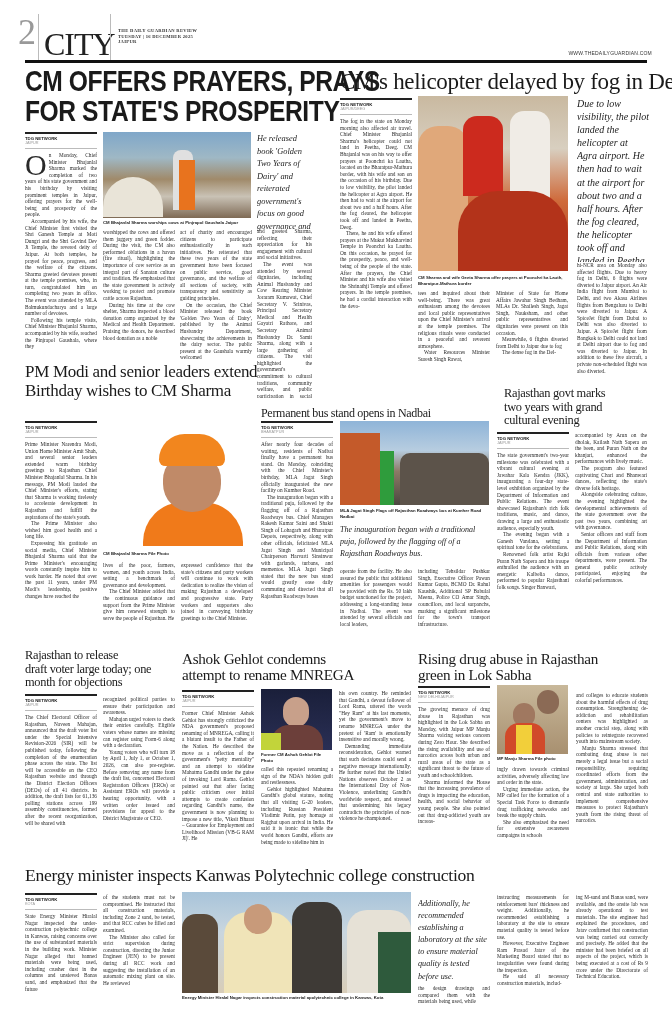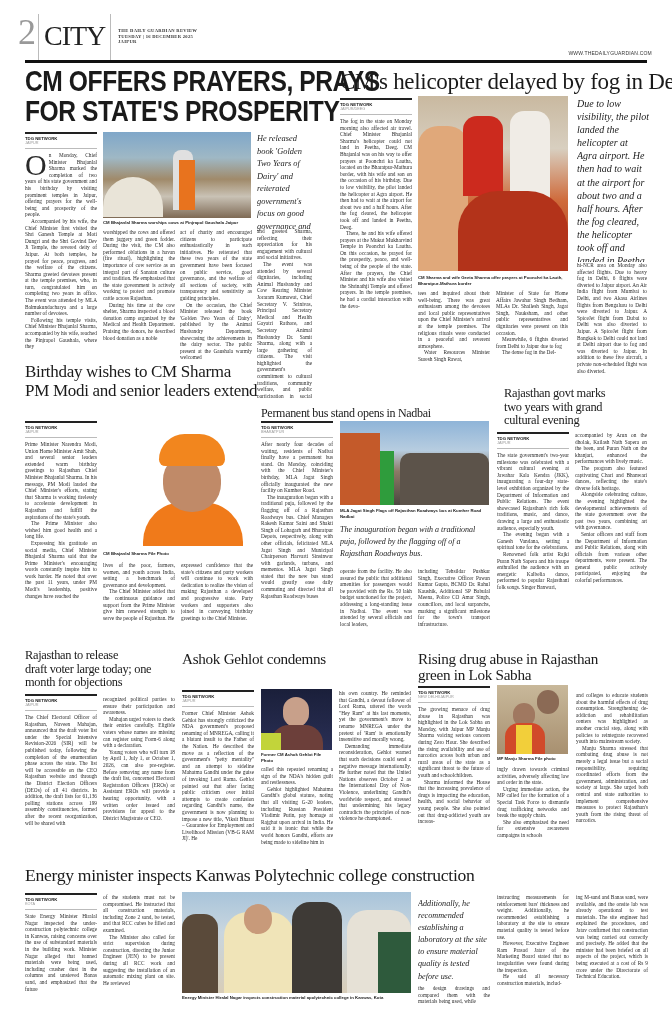--- a/index.html
+++ b/index.html
@@ -1,20 +1,20 @@
 <!DOCTYPE html>
 <html><head>
 <meta charset="utf-8">
 <style>
 *{box-sizing:border-box;margin:0;padding:0}
 body{width:672px;height:1024px;background:#fff;color:#1a1a1a;font-family:"DejaVu Serif",serif;overflow:hidden;position:relative}
 .mast{position:absolute;top:0;left:0;width:672px;height:52px}
 .pageno{position:absolute;left:18px;top:14px;font-family:"Liberation Serif",serif;font-size:36px;color:#999;line-height:36px}
 .vline{position:absolute;top:14px;width:1px;height:46px;background:#bbb}
-.section{position:absolute;left:44px;top:16px;font-family:"Liberation Serif",serif;font-size:28px;letter-spacing:-1px;line-height:40px;color:#222}
+.section{position:absolute;left:44px;top:24px;font-family:"Liberation Serif",serif;font-size:32px;letter-spacing:-1px;line-height:40px;color:#222}
 .masthead-info{position:absolute;left:118px;top:28px;font-family:"Liberation Serif",serif;font-size:4.6px;line-height:5.6px;letter-spacing:.3px;font-weight:bold;color:#333}
 .url{position:absolute;right:20px;top:50px;font-family:"Liberation Sans",sans-serif;font-size:5px;color:#333;letter-spacing:.2px}
 .rule{position:absolute;left:25px;width:622px;height:3px;background:#111}
 .art{position:absolute}
 .hl-sans{font-family:"Liberation Sans",sans-serif;font-weight:bold;color:#1a1a1a;letter-spacing:-.5px;transform:scaleX(.82);transform-origin:left top;white-space:nowrap}
 .hl-serif{font-family:"Liberation Serif",serif;color:#1a1a1a;letter-spacing:-.3px;white-space:nowrap}
 .byline{border-top:2px solid #222;padding-top:2px;border-bottom:1px solid #bbb;padding-bottom:2px;margin-bottom:3px}
 .by1{font-family:"Liberation Sans",sans-serif;font-size:4.3px;font-weight:bold;color:#222;line-height:5px}
 .by2{font-family:"Liberation Sans",sans-serif;font-size:3.8px;color:#999;line-height:5px}
 .col{position:absolute;font-family:"Liberation Serif",serif;font-size:5.3px;line-height:6.6px;color:#2a2a2a;text-align:justify;overflow:hidden}
@@ -101,22 +101,22 @@
   <p class="noind">Minister of State for Home Affairs Jawahar Singh Bedham, MLAs Dr. Shailesh Singh, Jagat Singh, Nauksham, and other public representatives and dignitaries were present on this occasion.</p>
   <p>Meanwhile, 6 flights diverted from Delhi to Jaipur due to fog</p>
   <p>The dense fog in the Del-</p>
 </div>
 <div class="pull" style="left:577px;top:97px;width:72px;height:165px;font-size:10px;line-height:13.1px">Due to low visibility, the pilot landed the helicopter at Agra airport. He then had to wait at the airport for about two and a half hours. After the fog cleared, the helicopter took off and landed in Peetha, Deeg.</div>
 <div class="col" style="left:577px;top:262px;width:70px;height:136px">
   <p class="noind">hi-NCR area on Monday also affected flights. Due to heavy fog in Delhi, 6 flights were diverted to Jaipur airport. An Air India flight from Mumbai to Delhi, and two Akasa Airlines flights from Bengaluru to Delhi were diverted to Jaipur. A SpiceJet flight from Dubai to Delhi was also diverted to Jaipur. A SpiceJet flight from Bangkok to Delhi could not land at Delhi airport due to fog and was diverted to Jaipur. In addition to these five aircraft, a private non-scheduled flight was also diverted.</p>
 </div>
 
 <div class="hl-serif" style="position:absolute;left:25px;top:362px;font-size:17px;line-height:19px">
+  <div>PM Modi and senior leaders extend</div>
   <div>Birthday wishes to CM Sharma</div>
-  <div>PM Modi and senior leaders extend</div>
 </div>
 <div class="col" style="left:25px;top:421px;width:72px;height:218px">
   <div class="byline">
       <div class="by1">TDG NETWORK</div>
       <div class="by2">JAIPUR</div>
     </div>
   <p class="noind">Prime Minister Narendra Modi, Union Home Minister Amit Shah, and several senior leaders extended warm birthday greetings to Rajasthan Chief Minister Bhajanlal Sharma. In his message, PM Modi lauded the Chief Minister's efforts, stating that Sharma is working tirelessly to accelerate development in Rajasthan and fulfill the aspirations of the state's youth.</p>
   <p>The Prime Minister also wished him good health and a long life.</p>
   <p>Expressing his gratitude on social media, Chief Minister Bhajanlal Sharma said that the Prime Minister's encouraging words constantly inspire him to work harder. He noted that over the past 11 years, under PM Modi's leadership, positive changes have reached the</p>
 </div>
@@ -193,20 +193,21 @@
   <p class="noind">The Chief Electoral Officer of Rajasthan, Naveen Mahajan, announced that the draft voter list under the Special Intensive Revision-2026 (SIR) will be published today, following the completion of the enumeration phase across the state. The list will be accessible on the CEO Rajasthan website and through the District Election Officers (DEOs) of all 41 districts. In addition, the draft lists for 61,136 polling stations across 199 assembly constituencies, formed after the recent reorganization, will be shared with</p>
 </div>
 <div class="col" style="left:103px;top:696px;width:72px;height:160px">
   <p class="noind">recognized political parties to ensure their participation and awareness.</p>
   <p>Mahajan urged voters to check their entries carefully. Eligible voters whose names are missing can register using Form-6 along with a declaration.</p>
   <p>Young voters who will turn 18 by April 1, July 1, or October 1, 2026, can also pre-register. Before removing any name from the draft list, concerned Electoral Registration Officers (EROs) or Assistant EROs will provide a hearing opportunity, with a written order issued and provisions for appeal to the District Magistrate or CEO.</p>
 </div>
 
 <div class="hl-serif" style="position:absolute;left:182px;top:651px;font-size:15.2px;line-height:16px">
   <div>Ashok Gehlot condemns</div>
+  <div>attempt to rename MNREGA</div>
 </div>
 <div class="col" style="left:182px;top:690px;width:72px;height:166px">
   <div class="byline">
       <div class="by1">TDG NETWORK</div>
       <div class="by2">JAIPUR</div>
     </div>
   <p class="noind">Former Chief Minister Ashok Gehlot has strongly criticized the NDA government's proposed renaming of MNREGA, calling it a blatant insult to the Father of the Nation. He described the move as a reflection of the government's "petty mentality" and an attempt to sideline Mahatma Gandhi under the guise of invoking Lord Rama. Gehlot pointed out that after facing public criticism over initial attempts to create confusion regarding Gandhi's name, the government is now planning to impose a new title, 'Viksit Bharat – Guarantee for Employment and Livelihood Mission (VB-G RAM JI)'. He</p>
 </div>
 <div class="photo" style="left:261px;top:689px;width:71px;height:61px;background:linear-gradient(180deg,#1a1f3a 0%,#2a2f55 100%)">
   <div style="position:absolute;left:22px;top:8px;width:26px;height:30px;background:#c8a08a;border-radius:13px"></div>

